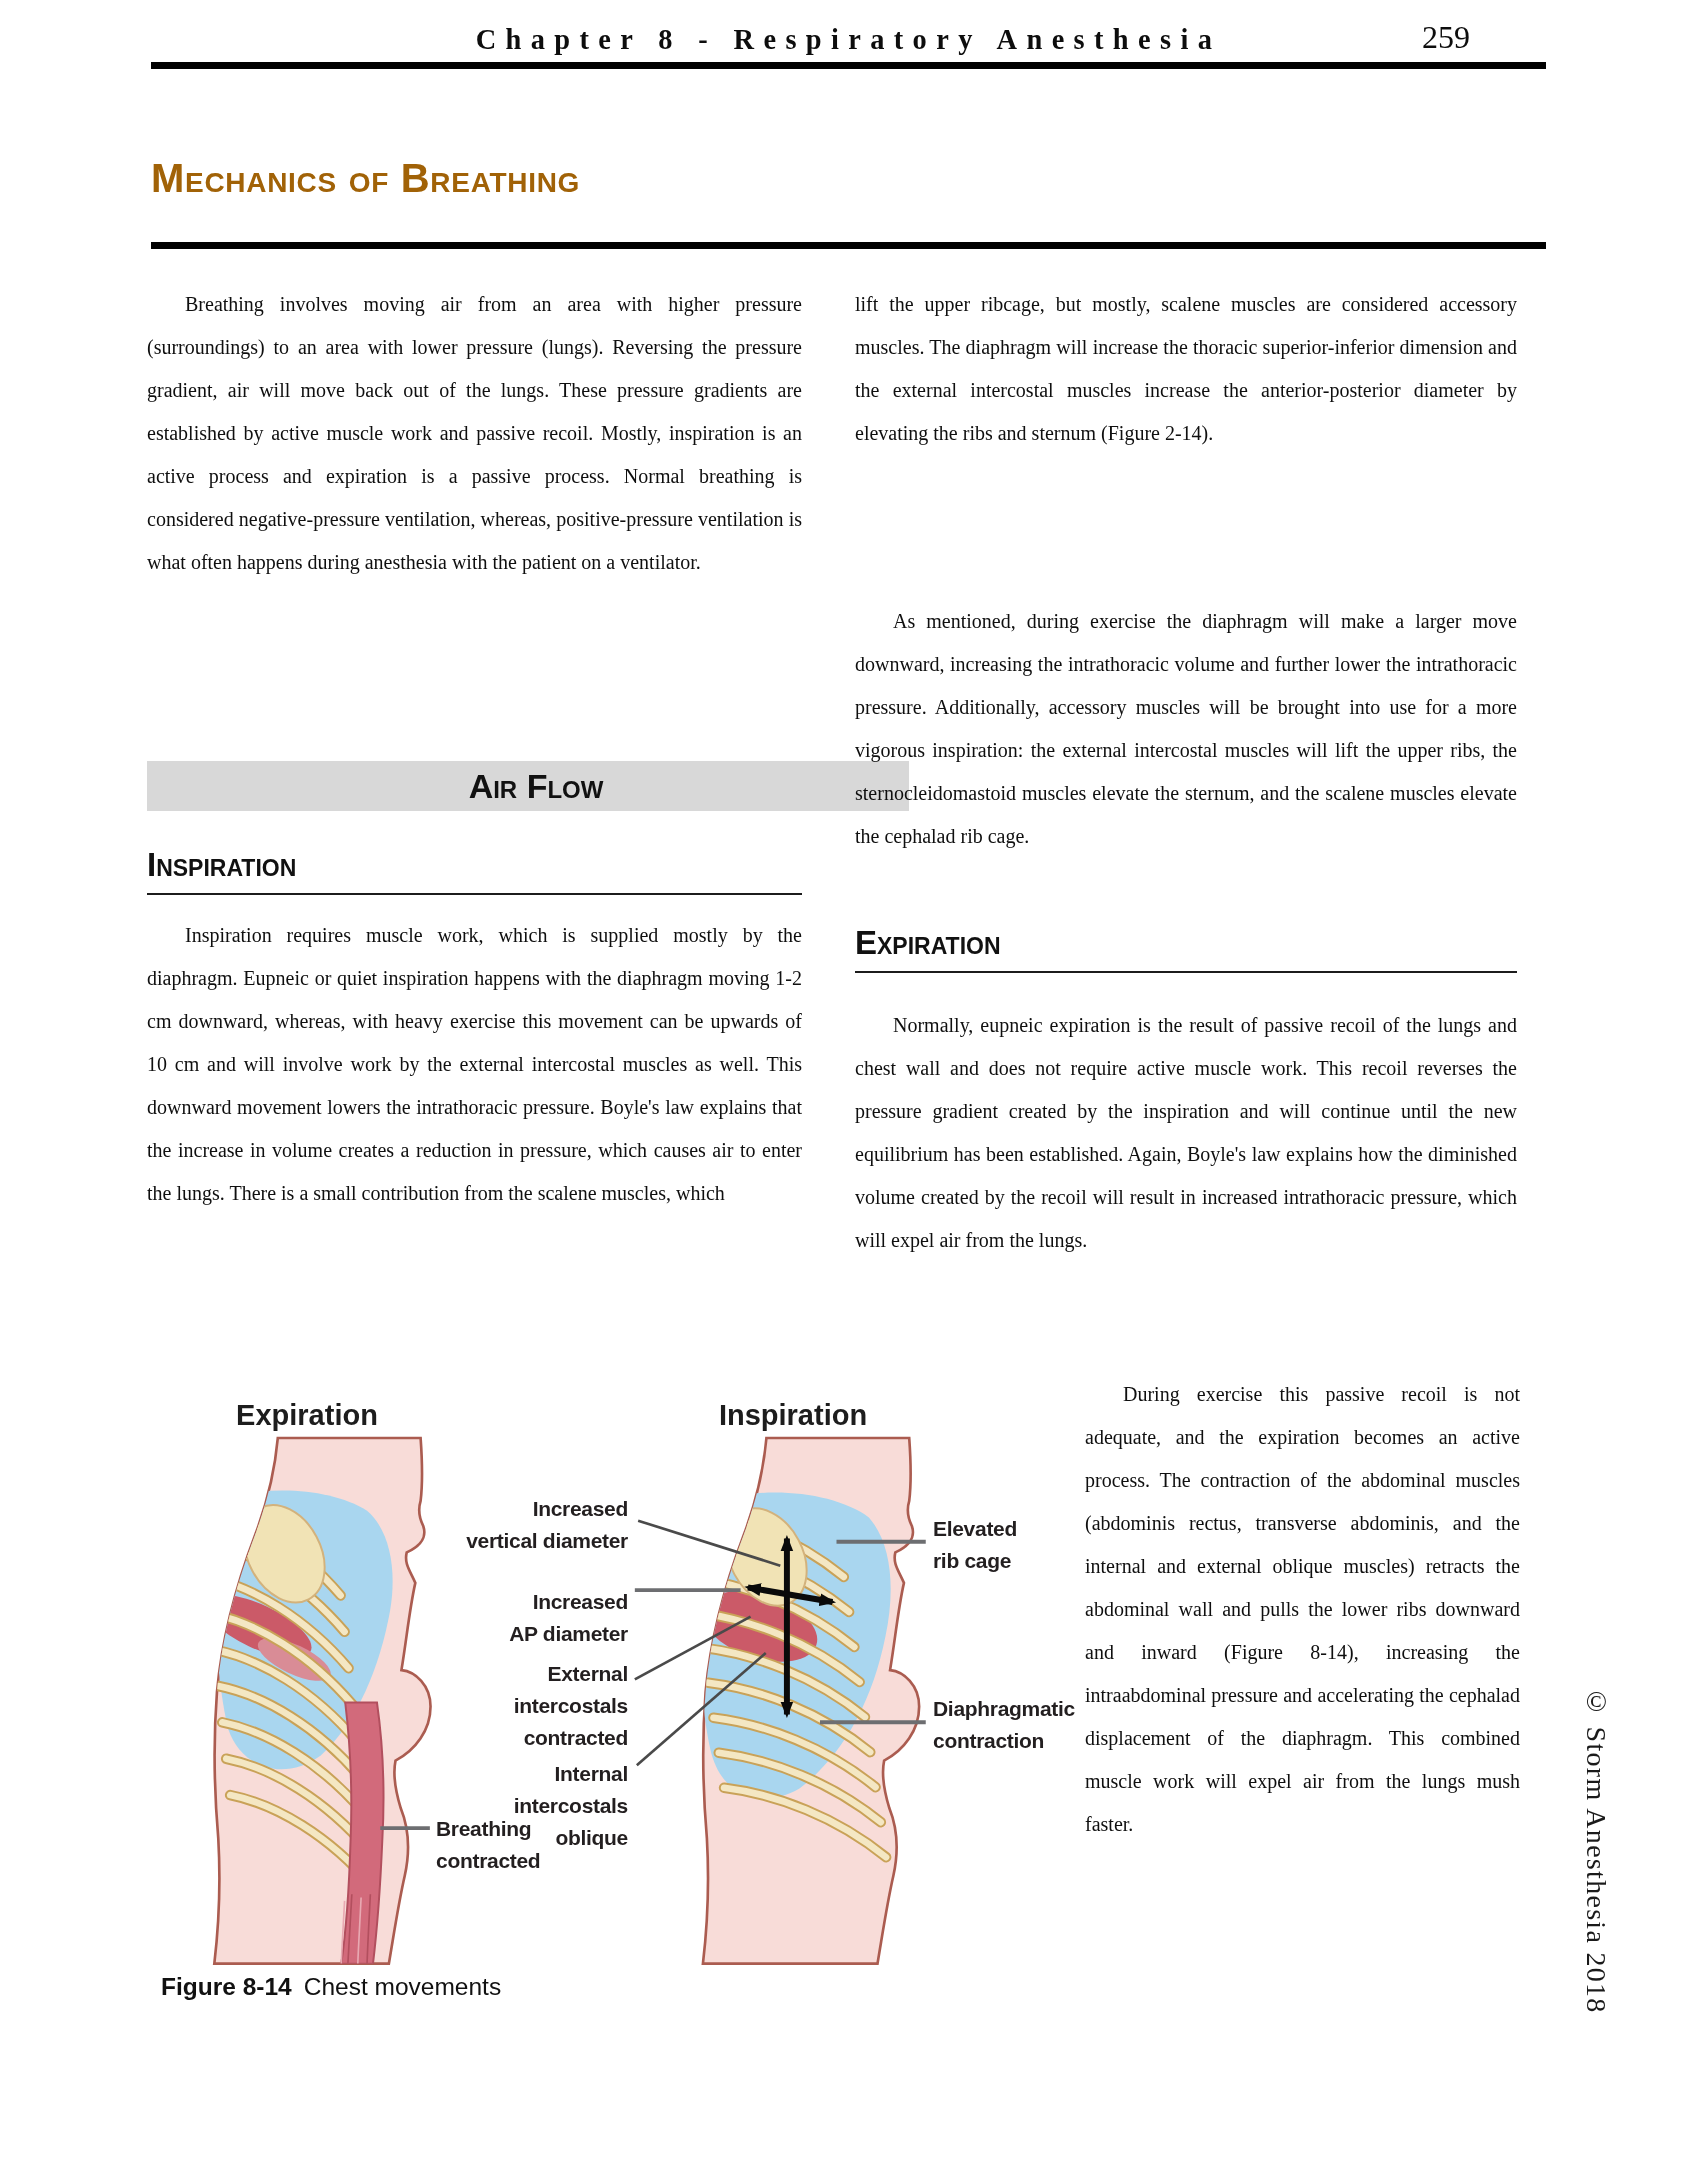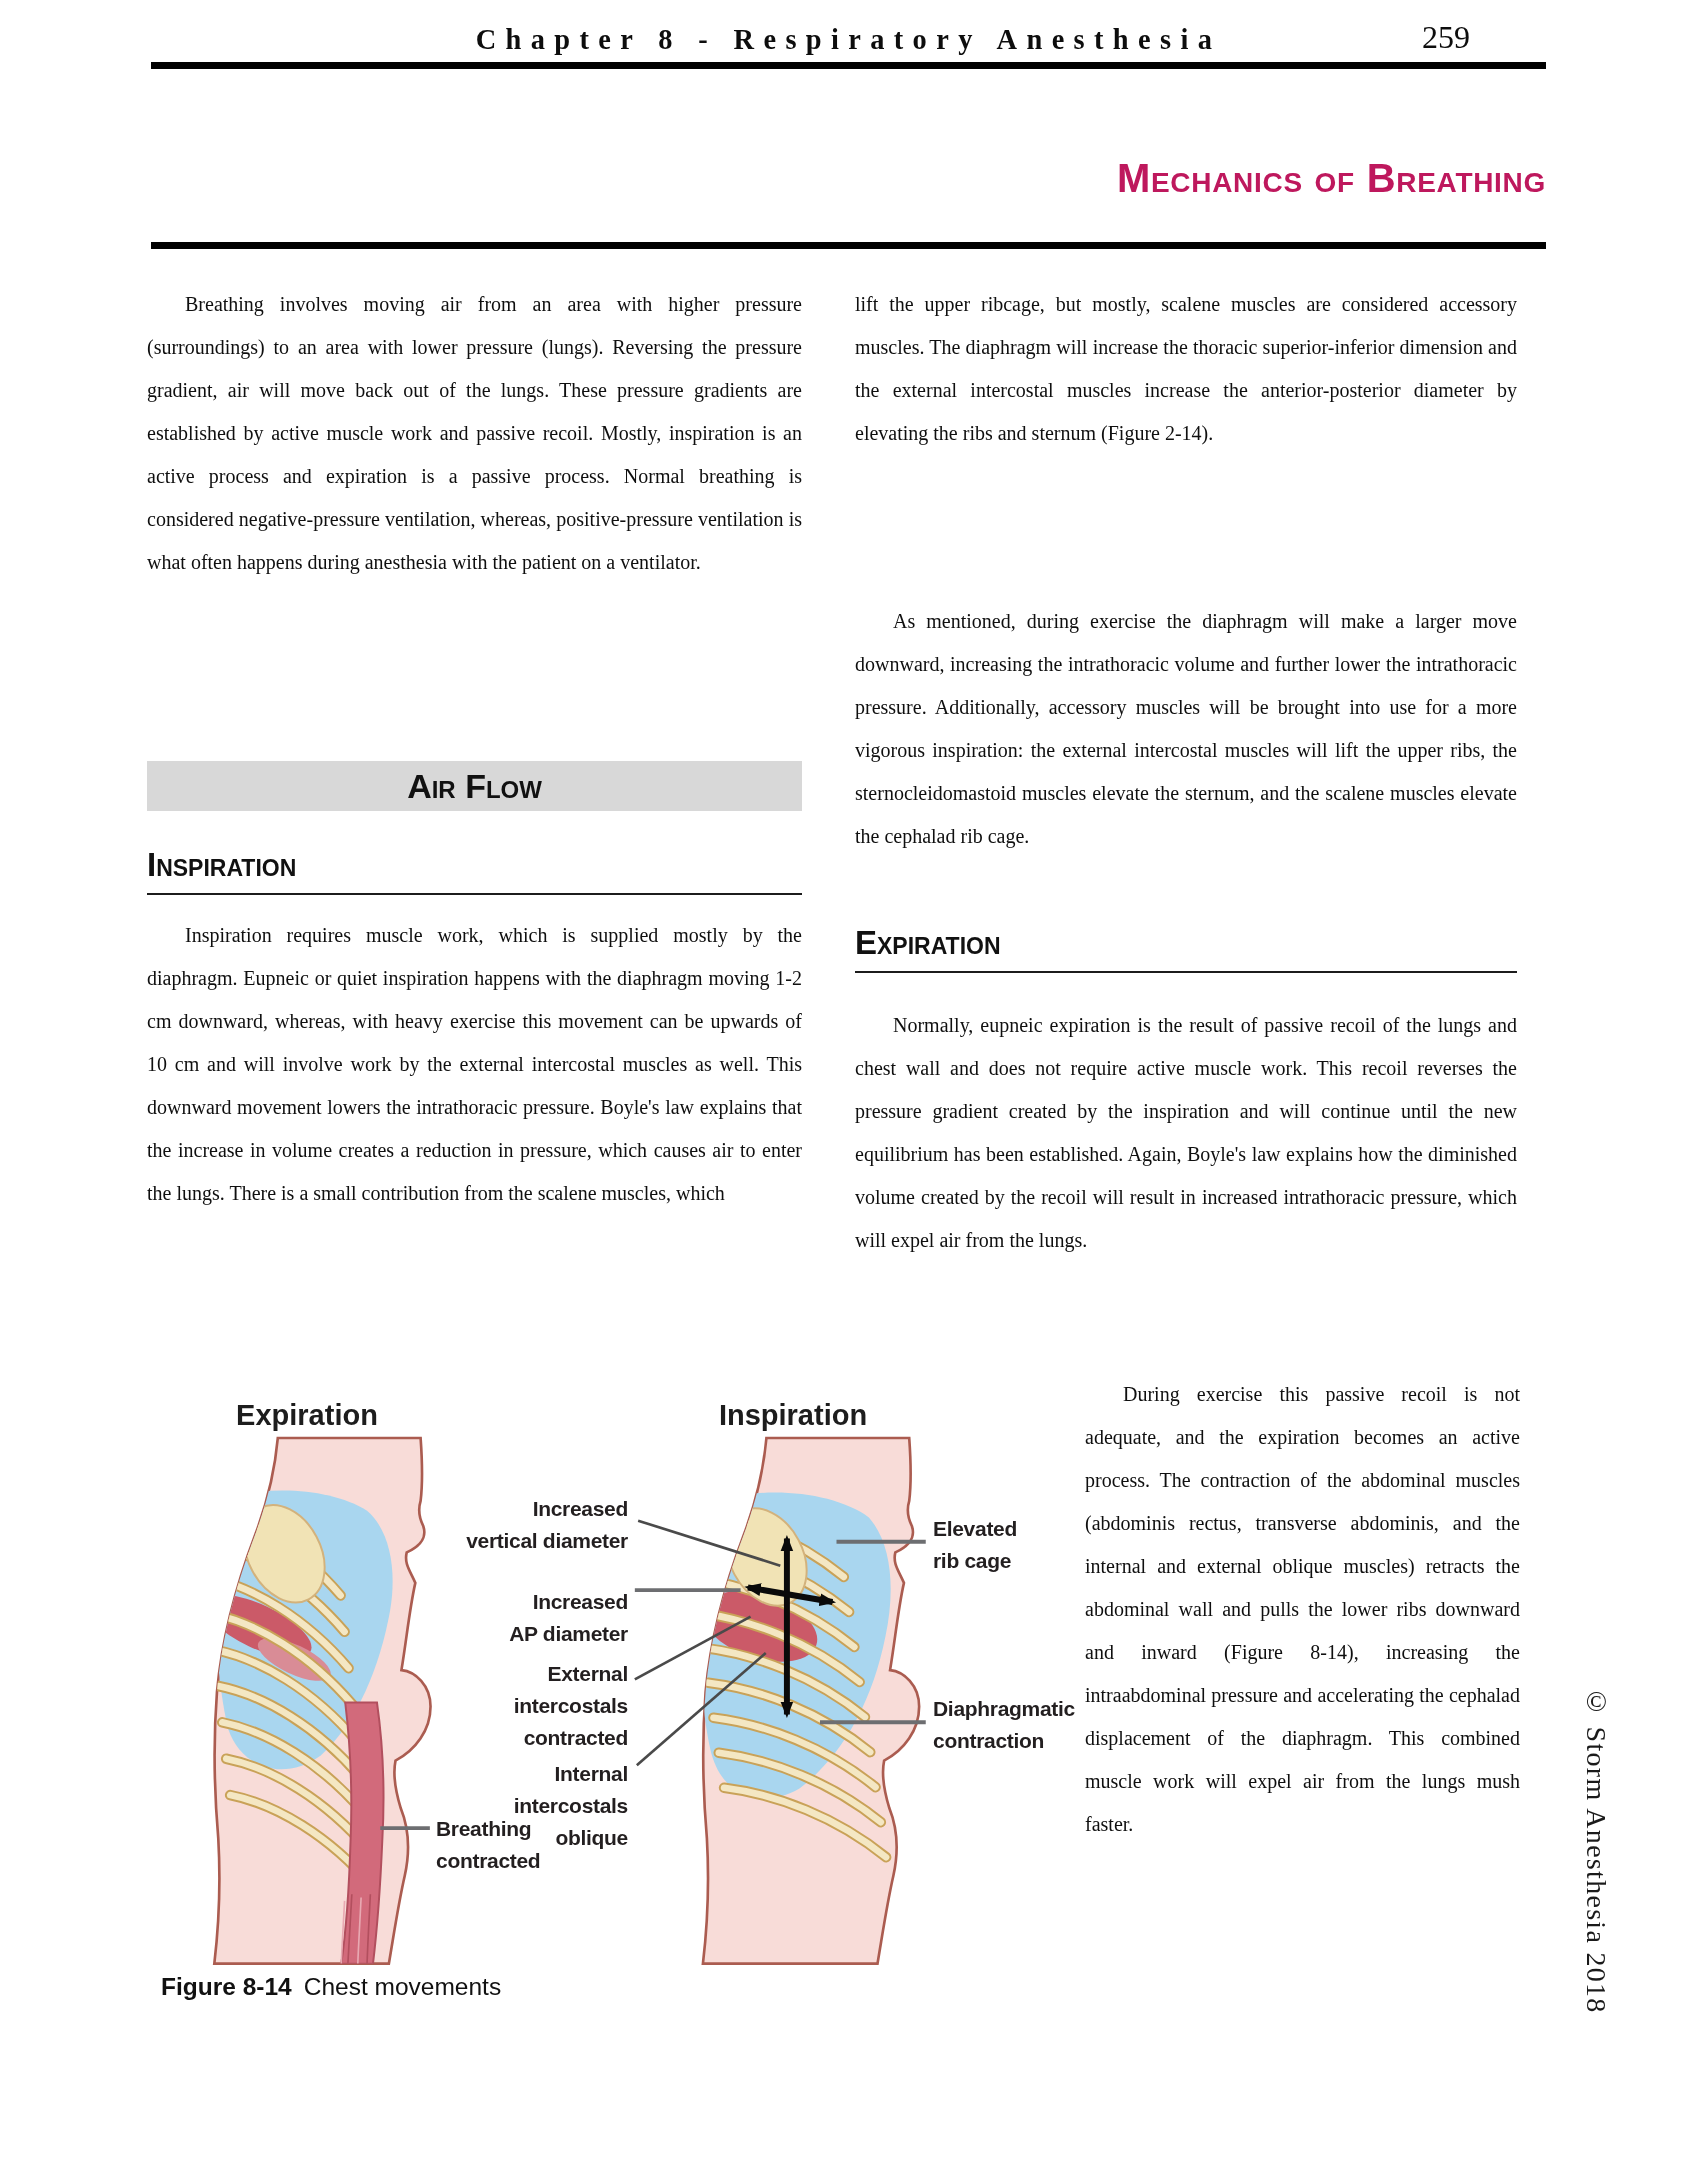--- a/index.html
+++ b/index.html
@@ -11,39 +11,39 @@
   
   .chapter-header{
     left:151px; top:24px; width:1395px; text-align:center;
     font-size:28.4px; letter-spacing:0.33em; color:#0d0d0d;font-weight:bold;
   }
   .page-number{ left:1422px; top:18.5px; width:132px; font-size:32px; text-align:left; color:#0d0d0d;}
   .rule{ left:151px; width:1395px; height:7.3px; background:#000; }
   .rule-top{ top:62px; }
   .rule-title{ top:242px; }
   .page-title{
-    left:151px; top:156px; width:1395px; margin:0; text-align:right;
+    left:151px; top:156px; width:1395px; margin:0; text-align:left;
     font-family:"Liberation Sans", sans-serif; font-weight:bold;
-    font-variant:small-caps; font-stretch:condensed; font-size:40px; letter-spacing:0.7px; color:#be185d;
+    font-variant:small-caps; font-stretch:condensed; font-size:40px; letter-spacing:0.7px; color:#a16207;
   }
   
   .body{
     margin:0; font-size:20px; line-height:43px; text-align:justify; color:#0f0f0f;
   }
   .indent{ text-indent:38px; }
   .col-left-p1{ left:147px; top:283px;  width:655px; }
   .col-left-p2{ left:147px; top:914px; width:655px; }
   .col-right-p1{ left:855px; top:283px;  width:662px; }
   .col-right-p2{ left:855px; top:563px;  width:662px;margin-top:37px; }
   .col-right-p3{ left:855px; top:1004px; width:662px; }
   .col-right-p4{ left:1085px; top:1373px; width:435px; }
   
   .airflow-banner{
-    left:147px; top:761px; width:655px; height:50px; background:#d8d8d8;
-    display:flex; align-items:center; justify-content:center;
+    left:147px; top:761px; width:746px; height:50px; background:#d8d8d8;
+    display:flex; align-items:center; justify-content:center;padding-left:16px;
   }
   .airflow-banner span{
     font-family:"Liberation Sans", sans-serif; font-weight:bold; font-variant:small-caps;
     font-stretch:condensed; font-size:34px; color:#111;
   }
   .subhead{
     font-family:"Liberation Sans", sans-serif; font-weight:bold; font-variant:small-caps;
     font-stretch:condensed; font-size:33px; color:#111;
     border-bottom:2px solid #1c1c1c; padding-bottom:9.3px;
   }

